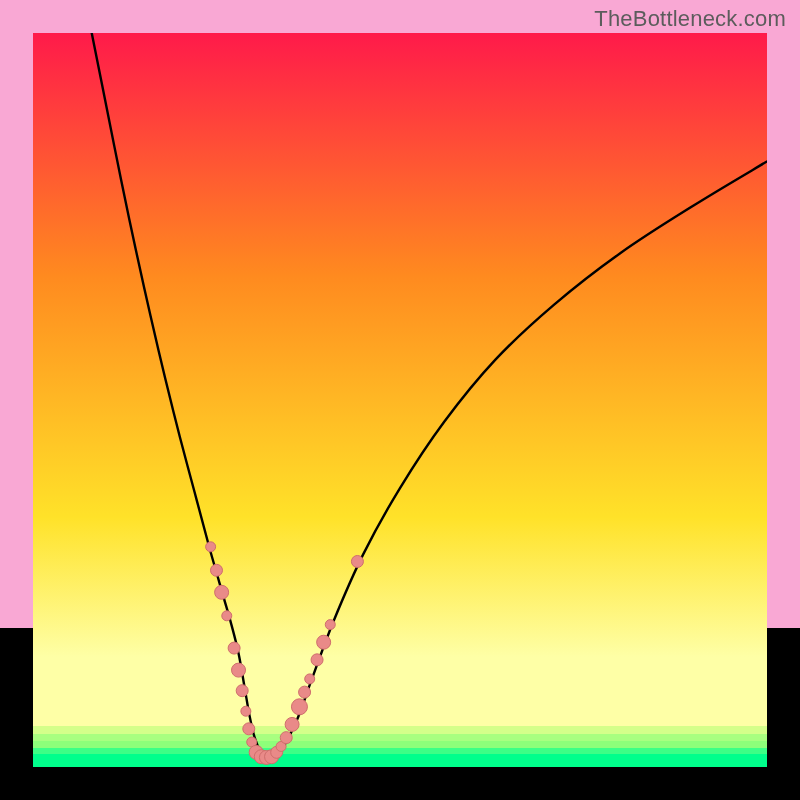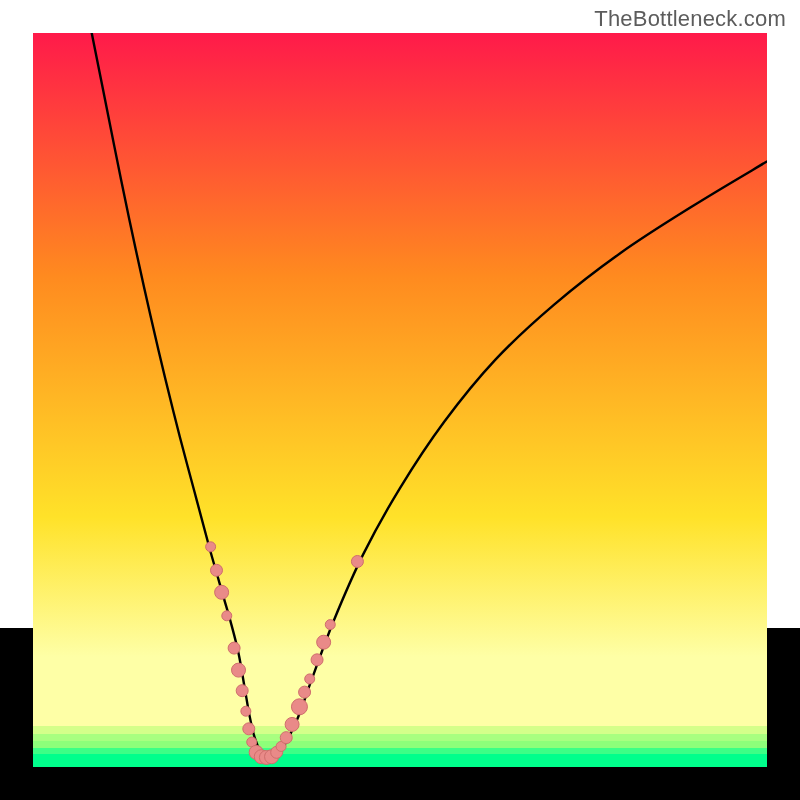--- a/index.html
+++ b/index.html
@@ -10,21 +10,21 @@
     background: #000;
     overflow: hidden;
     font-family: Arial, Helvetica, sans-serif;
   }
   .frame {
     position: absolute;
     left: 0;
     top: 0;
     width: 800px;
     height: 628px;
-    background: #ffffff;
+    background: #f9a8d4;
   }
   .plot-area {
     position: absolute;
     left: 33px;
     top: 33px;
     width: 734px;
     height: 734px;
     overflow: hidden;
   }
   .gradient-bg {

